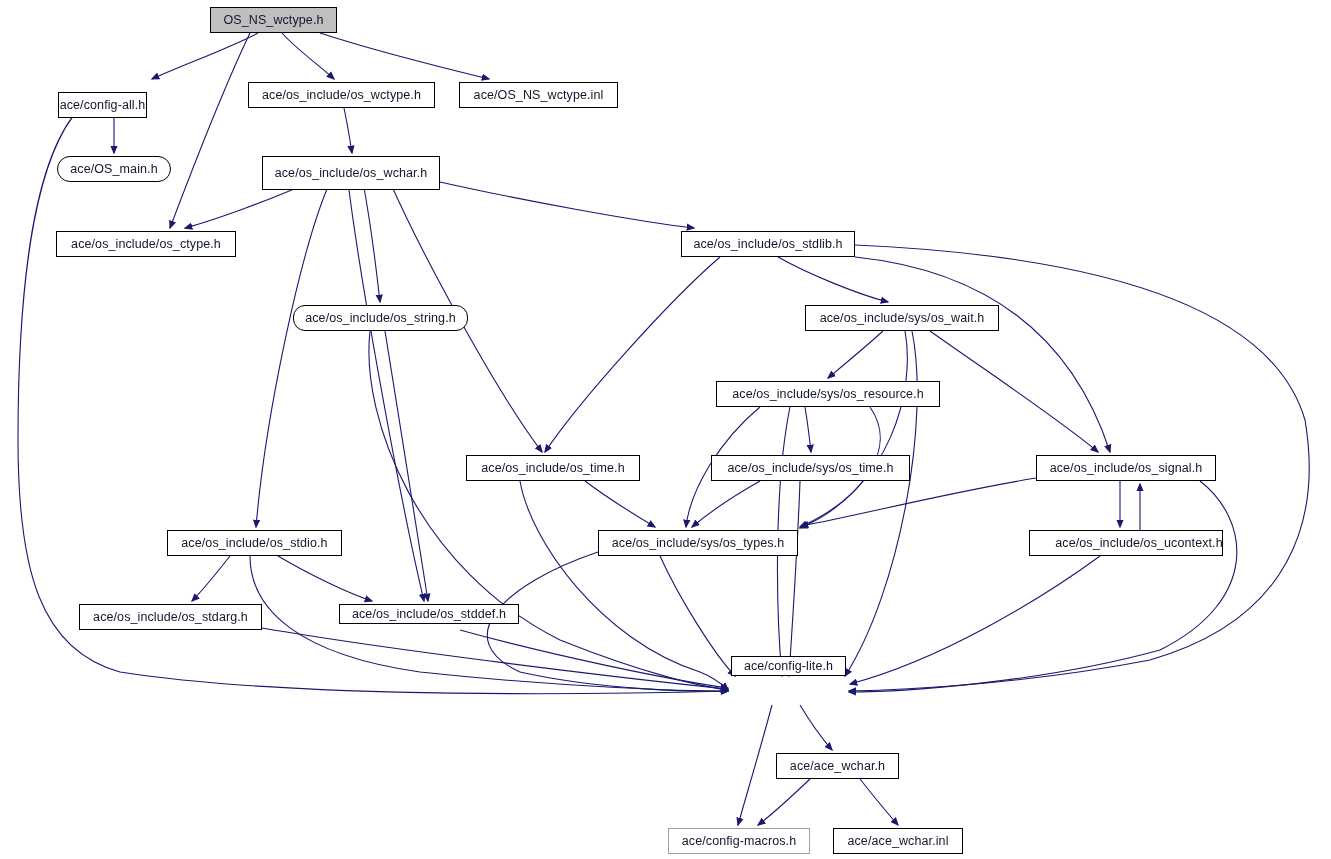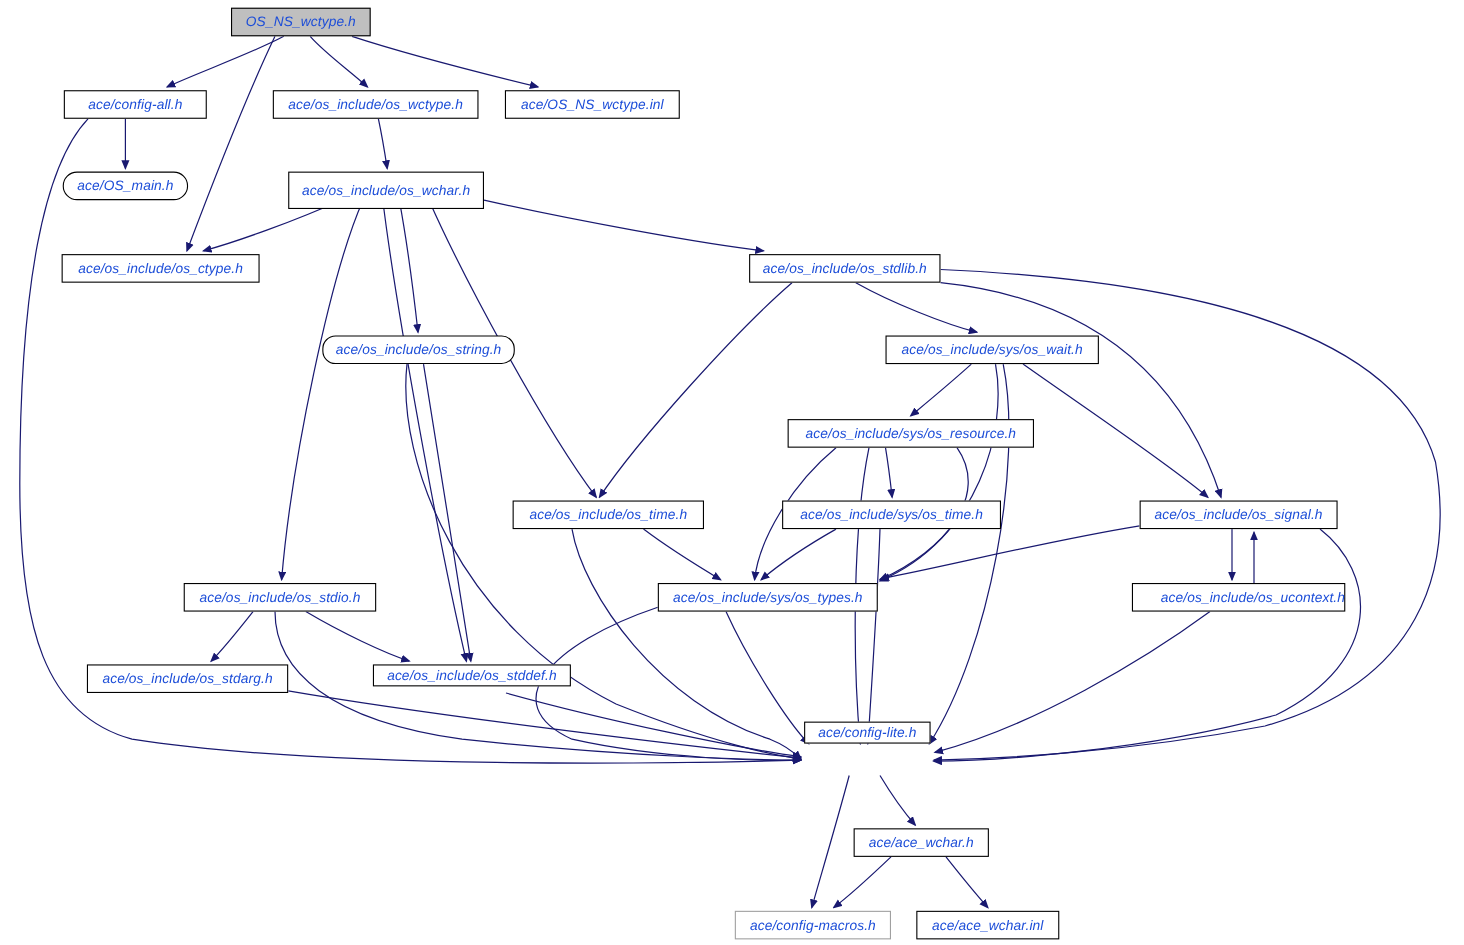--- a/index.html
+++ b/index.html
@@ -32,27 +32,26 @@
     height: 859px;
   }
   .node {
     position: absolute;
     box-sizing: border-box;
     display: flex;
     align-items: center;
     justify-content: center;
     border: 1px solid #000000;
     background: #ffffff;
-    color: #1d4ed8;
+    color: #0f172a;
     font-size: 12.5px;
     line-height: 1;
     white-space: nowrap;
     letter-spacing: 0.1px;
     cursor: pointer;
-    font-style: italic;
   }
   .node.root {
     background: #bfbfbf;
     border-color: #000000;
   }
   .node.muted {
     border-color: #a0a0a0;
   }
   .node .label {
     padding: 0 6px;
@@ -115,21 +114,21 @@
         <path d="M 772,705 C 760,750 745,800 738,825" fill="none" stroke="#191970" stroke-width="1.1" marker-end="url(#arrow)"></path>
         <path d="M 800,705 C 812,725 825,742 832,750" fill="none" stroke="#191970" stroke-width="1.1" marker-end="url(#arrow)"></path>
         <path d="M 810,779 C 790,798 770,816 758,825" fill="none" stroke="#191970" stroke-width="1.1" marker-end="url(#arrow)"></path>
         <path d="M 860,779 C 875,798 890,816 898,825" fill="none" stroke="#191970" stroke-width="1.1" marker-end="url(#arrow)"></path>
       </g>
   </svg>
   <div id="node-layer">
       <div class="node root" style="left: 210px; top: 7px; width: 127px; height: 26px;">
         <span class="label">OS_NS_wctype.h</span>
       </div>
-      <div class="node" style="left: 58px; top: 82px; width: 130px; height: 26px;">
+      <div class="node" style="left: 58px; top: 92px; width: 89px; height: 26px;">
         <span class="label">ace/config-all.h</span>
       </div>
       <div class="node" style="left: 248px; top: 82px; width: 187px; height: 26px;">
         <span class="label">ace/os_include/os_wctype.h</span>
       </div>
       <div class="node" style="left: 459px; top: 82px; width: 159px; height: 26px;">
         <span class="label">ace/OS_NS_wctype.inl</span>
       </div>
       <div class="node" style="left: 57px; top: 156px; width: 114px; height: 26px; border-radius: 13px;">
         <span class="label">ace/OS_main.h</span>

